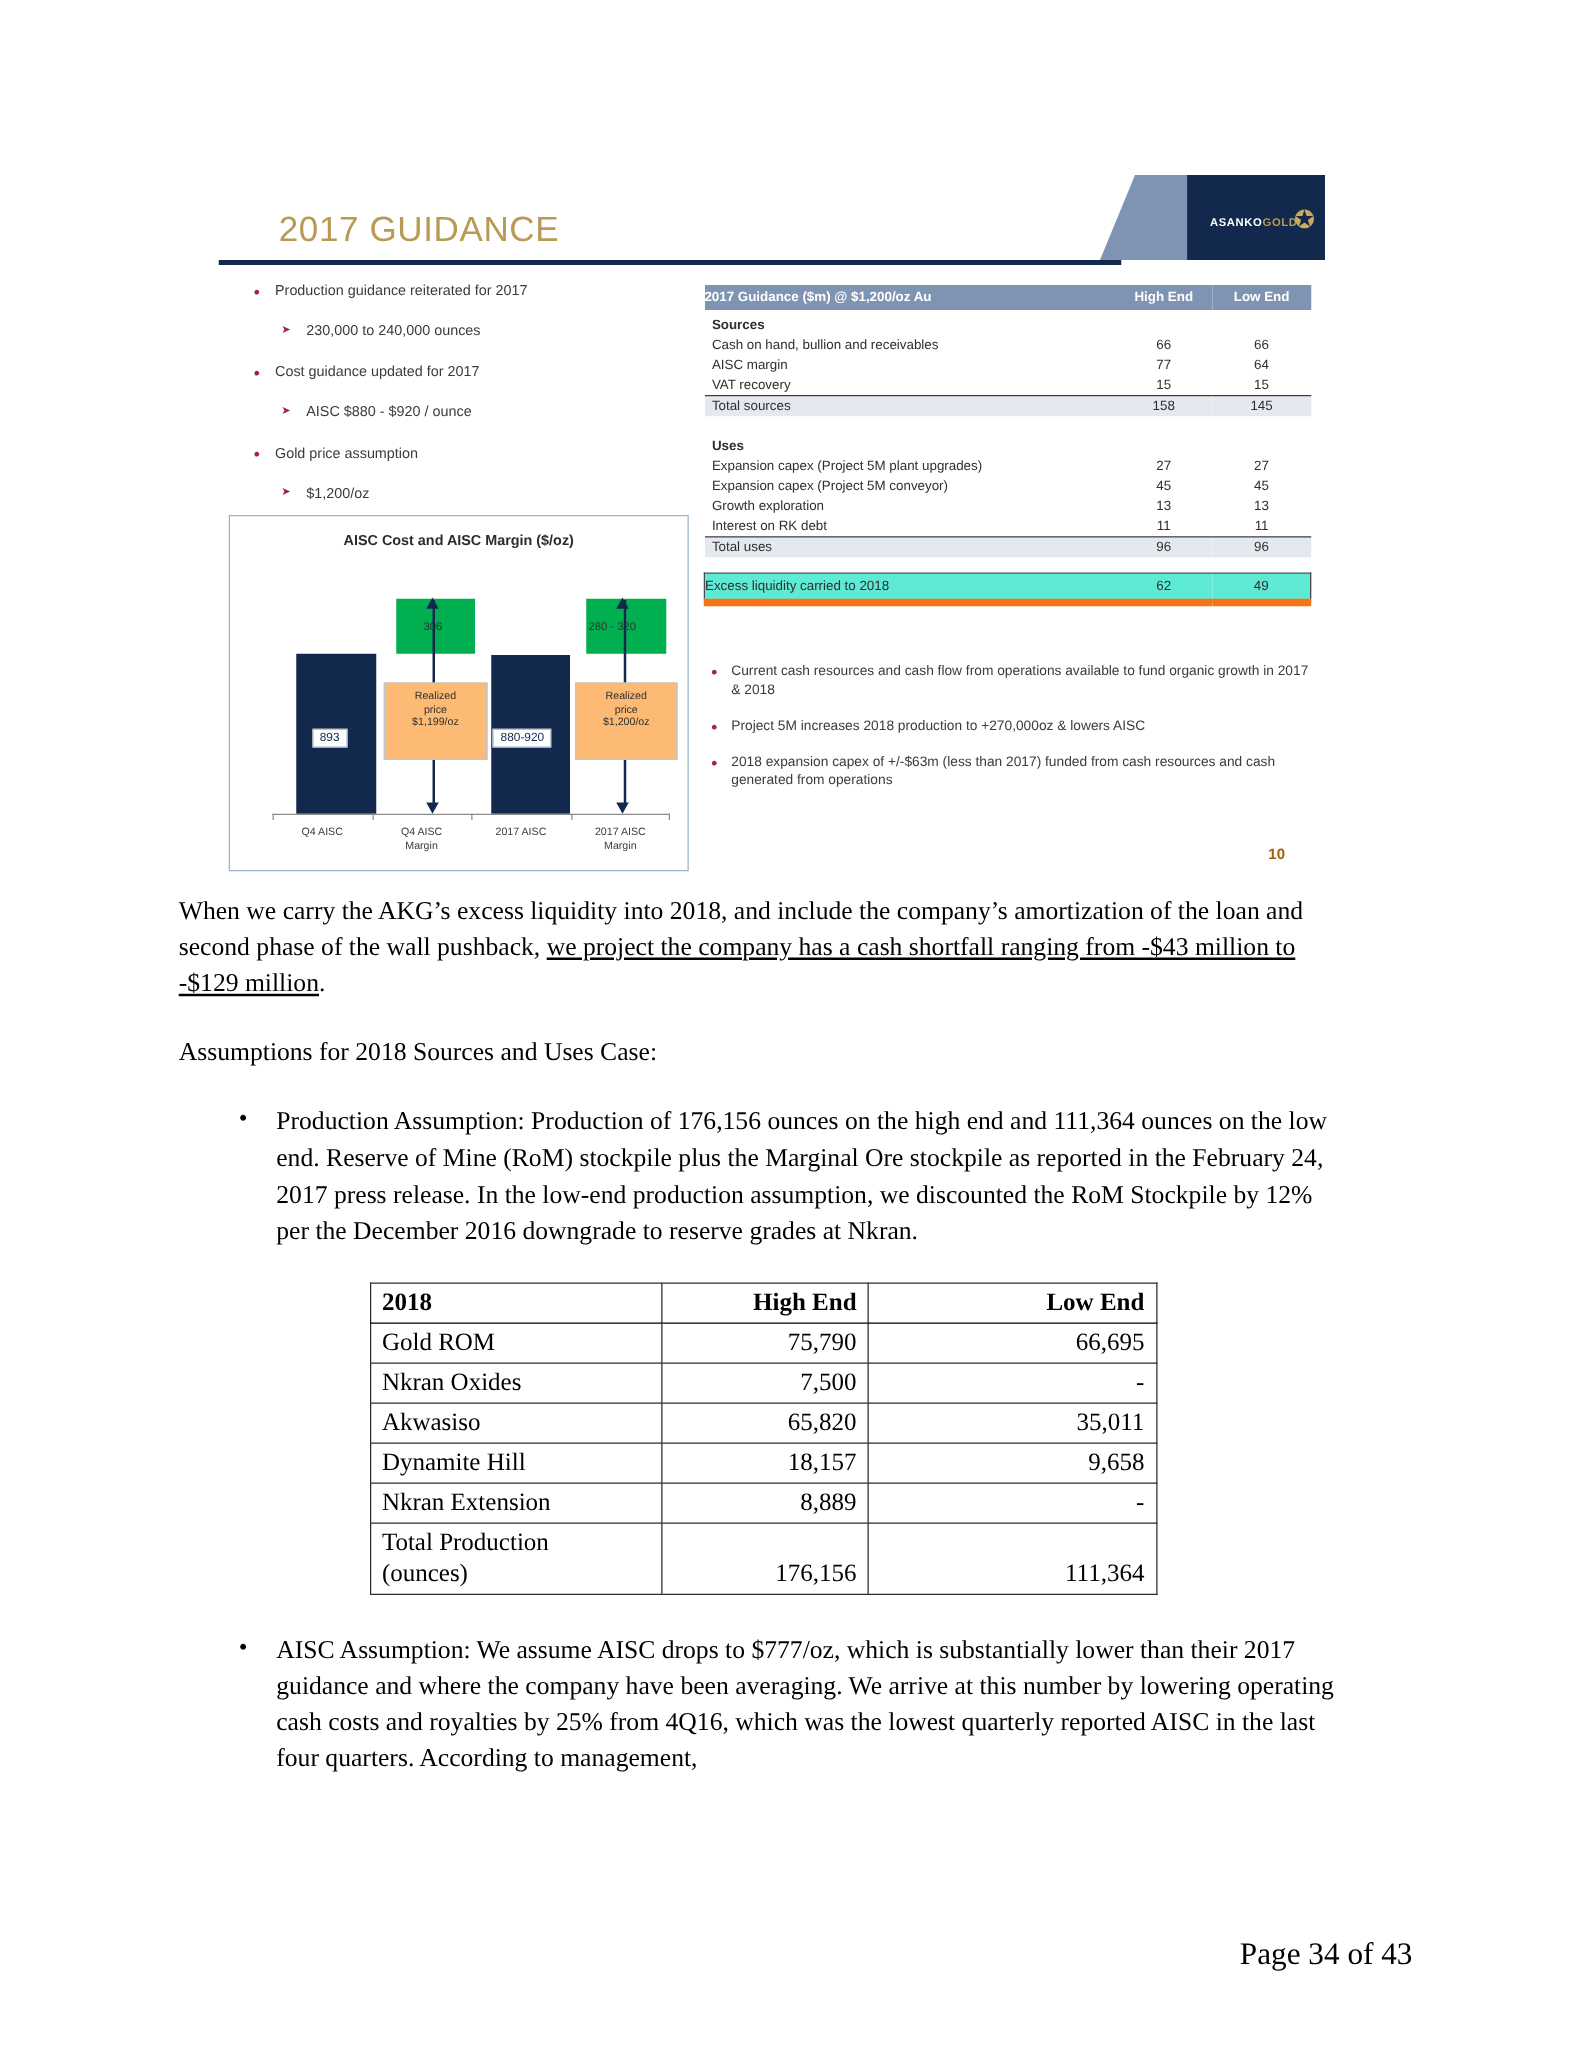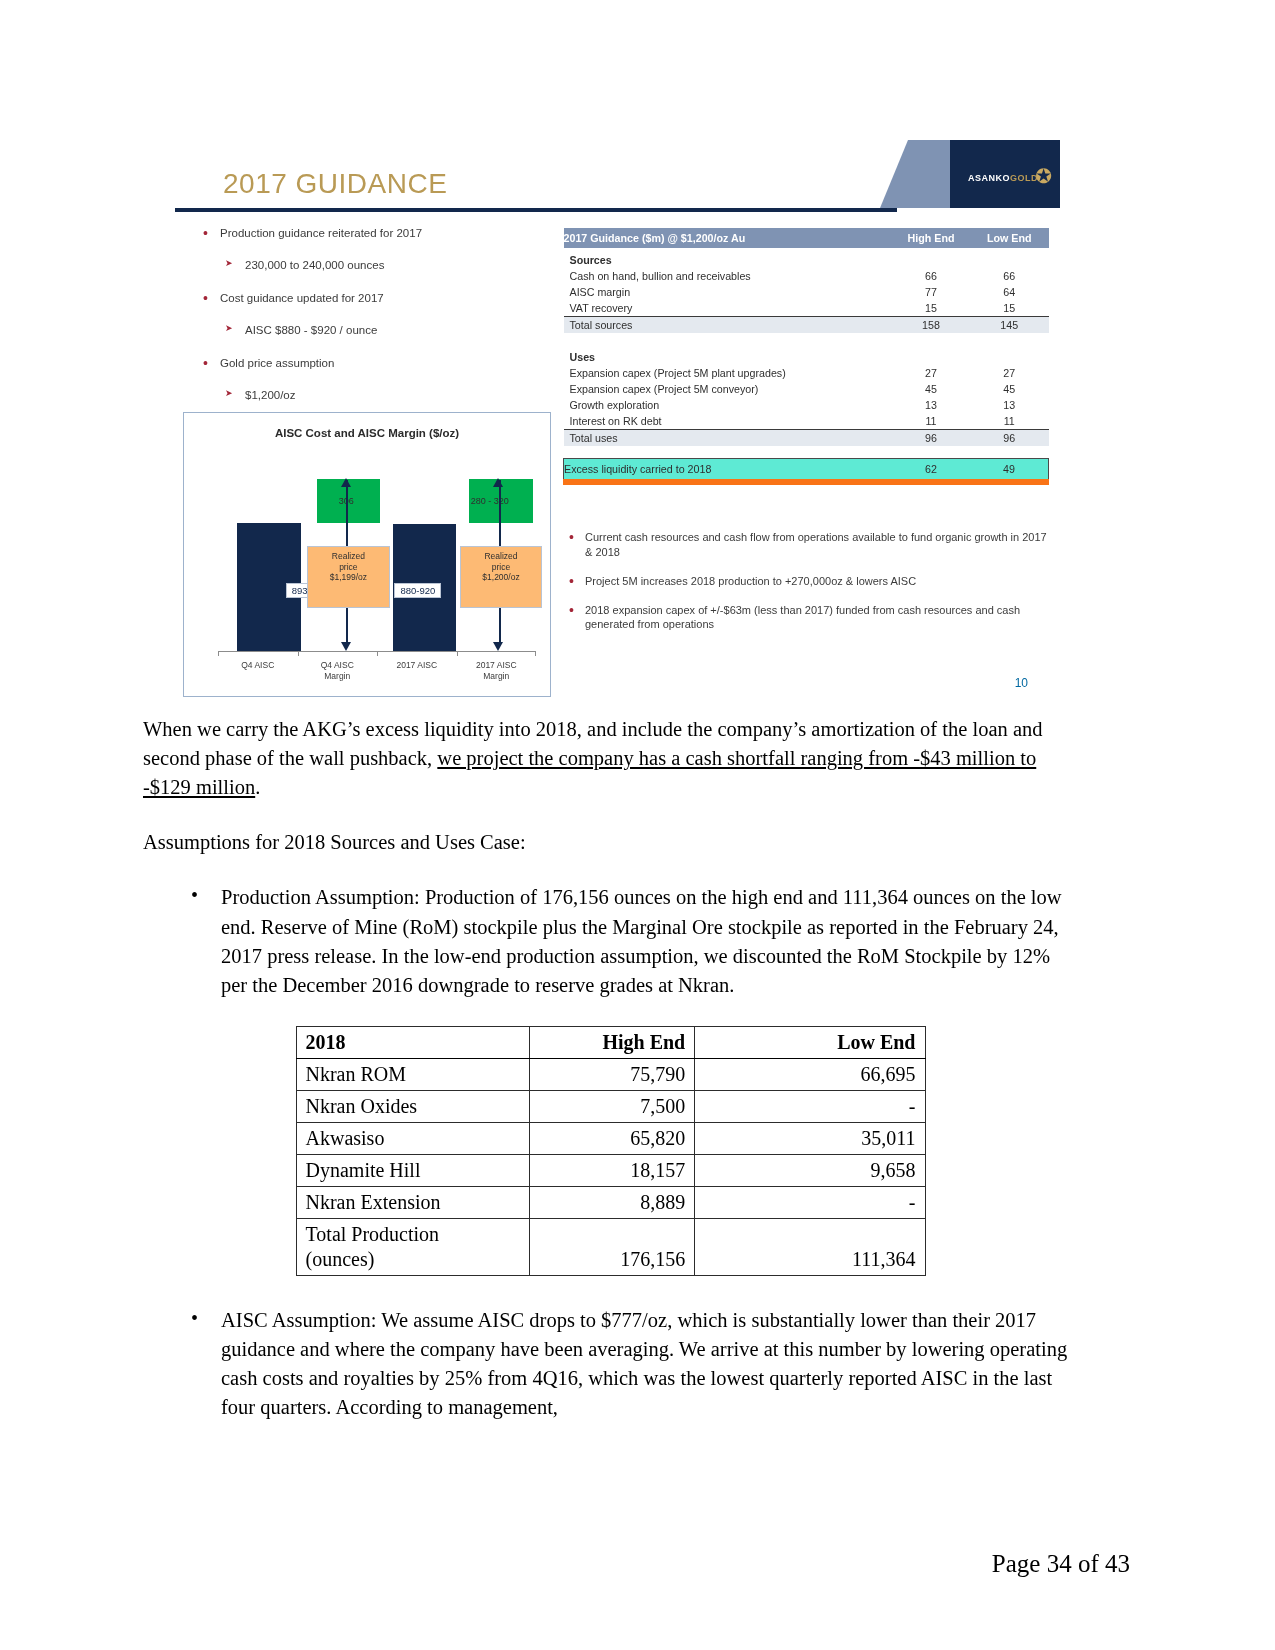--- a/index.html
+++ b/index.html
@@ -266,22 +266,22 @@
     position: absolute;
     left: 6px; top: -2px;
     color: #a32638;
     font-size: 14px;
   }
   .slide-pageno {
     position: absolute;
     right: 32px;
     bottom: 12px;
     font-size: 12px;
-    font-weight: normal;
-    color: #0369a1;
+    font-weight: bold;
+    color: #a16207;
   }
 
   
   .doc {
     position: absolute;
     left: 143px;
     top: 715px;
     width: 935px;
     font-size: 20.5px;
     line-height: 1.42;
@@ -353,21 +353,21 @@
     <div class="sl-b2">AISC $880 - $920 / ounce</div>
     <div class="sl-b1" style="margin-top:18px">Gold price assumption</div>
     <div class="sl-b2">$1,200/oz</div>
   </div>
 
   <div class="chart-box">
     <div class="chart-title">AISC Cost and AISC Margin ($/oz)</div>
     <div class="plot">
 
       <div class="bar" style="left:6%; width:20%; height:128px;"></div>
-      <div class="bar-lbl" style="left:10%; bottom:54px;margin-left:36px;">893</div>
+      <div class="bar-lbl" style="left:10%; bottom:54px;">893</div>
 
       <div class="greenbar" style="left:31%; width:20%; bottom:129px; height:44px;"></div>
       <div class="green-lbl" style="left:38%; bottom:146px;">306</div>
       <div class="arrow-line" style="left:40.4%; bottom:9px; height:163px;"></div>
       <div class="arrow-up" style="left:38.6%; bottom:165px;"></div>
       <div class="arrow-down" style="left:38.6%; bottom:1px;"></div>
       <div class="callout" style="left:28%; width:26%; bottom:44px; height:62px;">
         <span>Realized</span><br>
         <span>price</span><br>
         <span>$1,199/oz</span>
@@ -507,21 +507,21 @@
   </ul>
 
   <table class="prod-table">
     <tbody>
         <tr class="hdr">
       <th class="c-label">2018</th>
       <th class="c-high">High End</th>
       <th class="c-low">Low End</th>
     </tr>
     <tr>
-      <td class="c-label">Nkran ROM</td>
+      <td class="c-label">Gold ROM</td>
       <td class="c-high">75,790</td>
       <td class="c-low">66,695</td>
     </tr>
     <tr>
       <td class="c-label">Nkran Oxides</td>
       <td class="c-high">7,500</td>
       <td class="c-low">-</td>
     </tr>
     <tr>
       <td class="c-label">Akwasiso</td>

